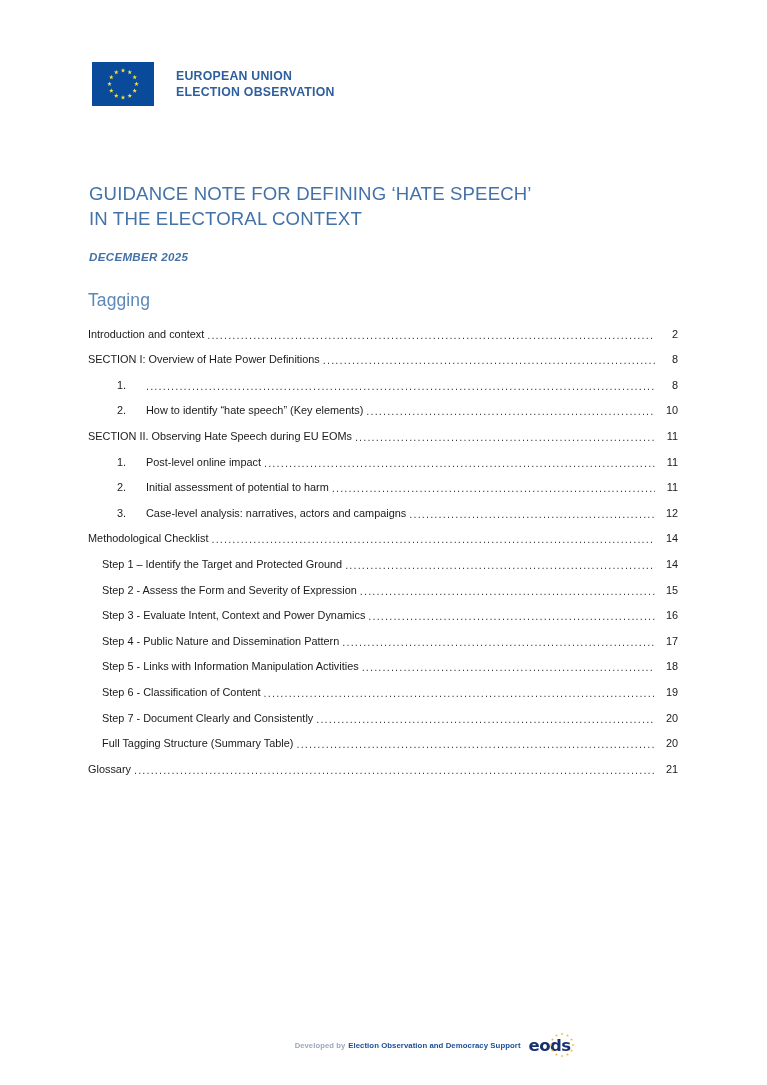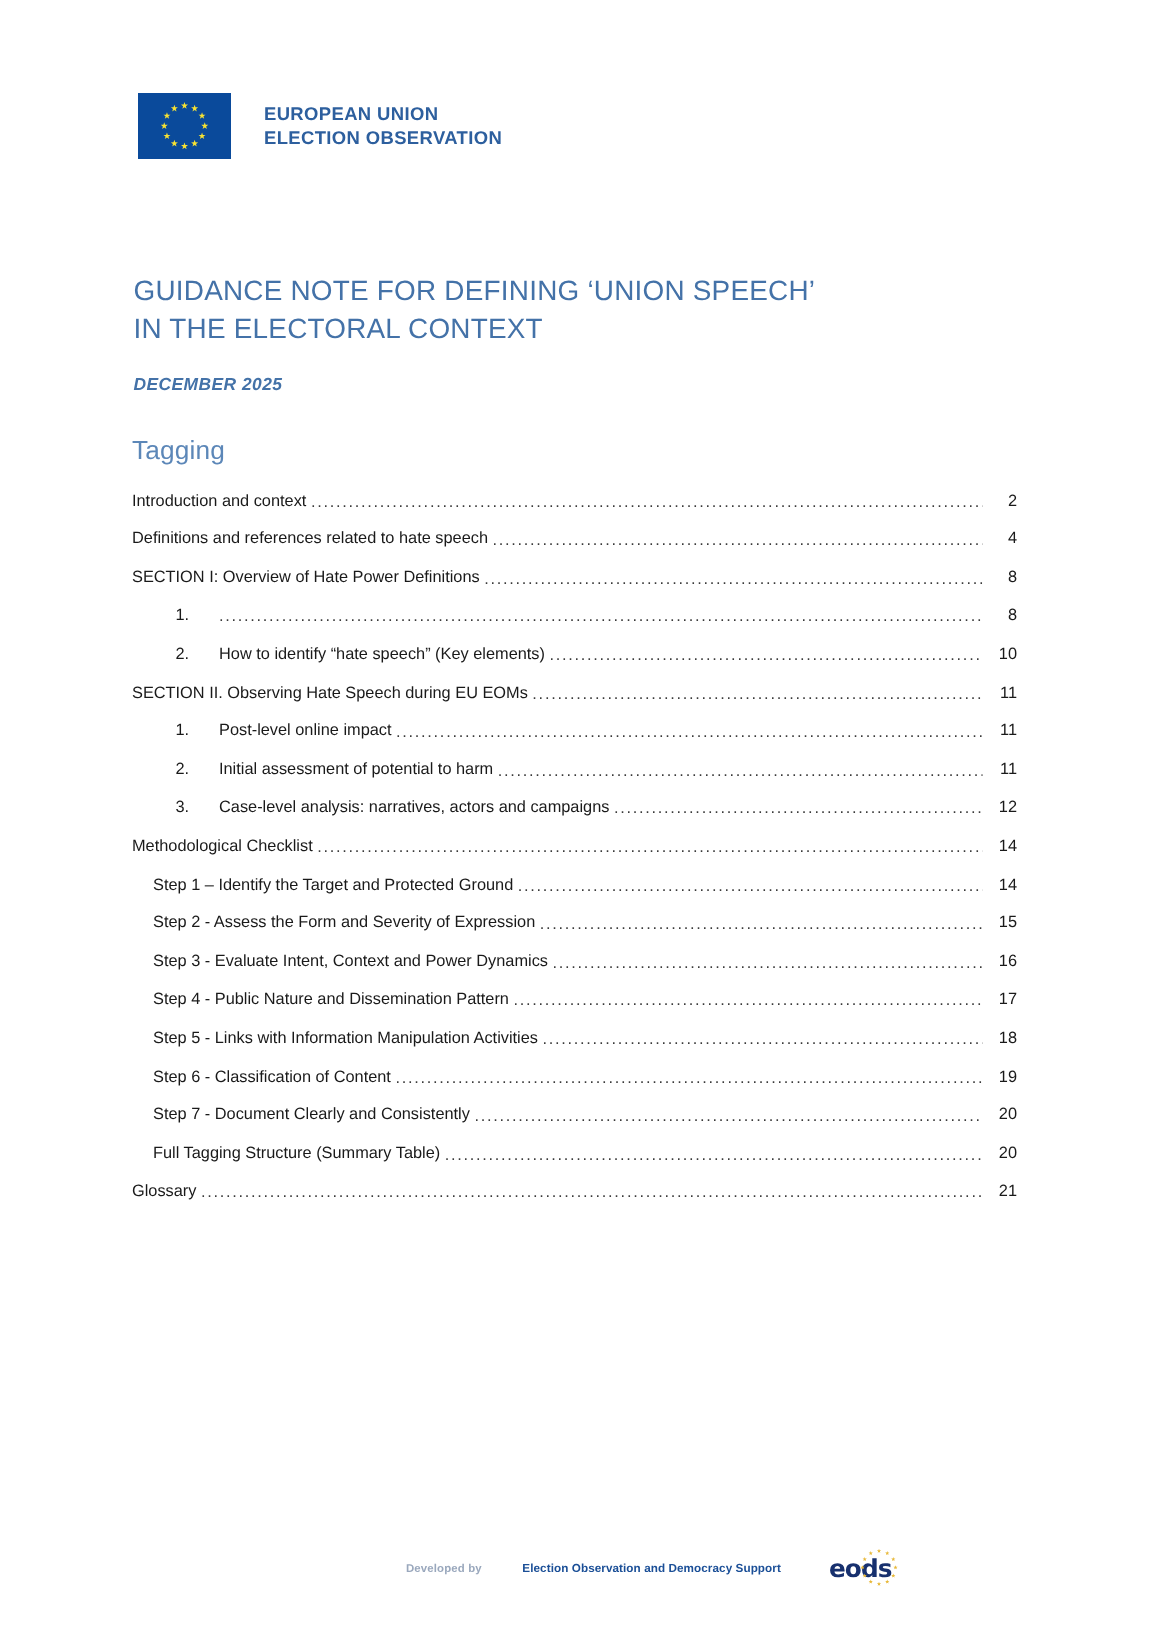--- a/index.html
+++ b/index.html
@@ -138,21 +138,20 @@
     top: 1036px;
     width: 767px;
     display: flex;
     justify-content: center;
     align-items: center;
   }
   #footer-inner {
     display: flex;
     align-items: center;
     transform: translateX(49px);
-    gap: 24px;
   }
   #footer-developed {
     font-size: 7.6px;
     color: #9aa8bd;
     font-weight: bold;
     letter-spacing: 0.1px;
   }
   #footer-org {
     font-size: 7.8px;
     color: #1b4f97;
@@ -203,36 +202,31 @@
       </g>
     </svg>
   </div>
   <div id="brand-text">
     <div class="brand-line">EUROPEAN UNION</div>
     <div class="brand-line">ELECTION OBSERVATION</div>
   </div>
 </div>
 
 <div id="doc-title">
-  <div class="title-line">GUIDANCE NOTE FOR DEFINING ‘UNION SPEECH’</div>
+  <div class="title-line">GUIDANCE NOTE FOR DEFINING ‘HATE SPEECH’</div>
   <div class="title-line">IN THE ELECTORAL CONTEXT</div>
 </div>
 <div id="doc-date">DECEMBER 2025</div>
 
 <div id="contents-heading">Tagging</div>
 <div id="toc">
     <div class="toc-row lvl-0">
       <span class="toc-label">Introduction and context</span>
       <span class="toc-dots"></span>
       <span class="toc-page">2</span>
-    </div>
-    <div class="toc-row lvl-0">
-      <span class="toc-label">Definitions and references related to hate speech </span>
-      <span class="toc-dots"></span>
-      <span class="toc-page">4</span>
     </div>
     <div class="toc-row lvl-0">
       <span class="toc-label">SECTION I: Overview of Hate Power Definitions </span>
       <span class="toc-dots"></span>
       <span class="toc-page">8</span>
     </div>
     <div class="toc-row lvl-1">
       <span class="toc-num">1.</span>
       <span class="toc-dots"></span>
       <span class="toc-page">8</span>

